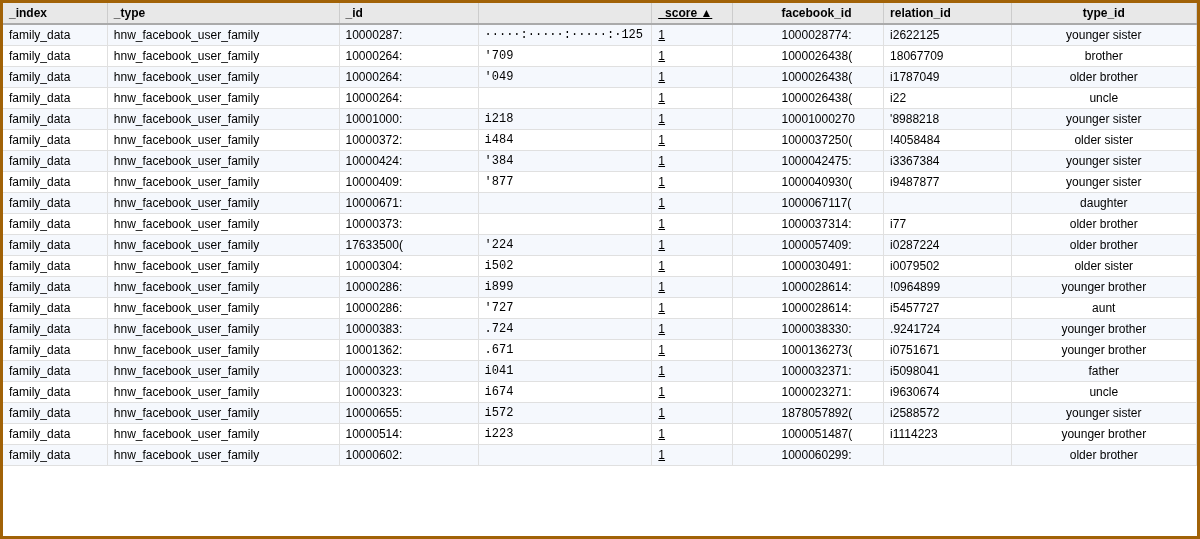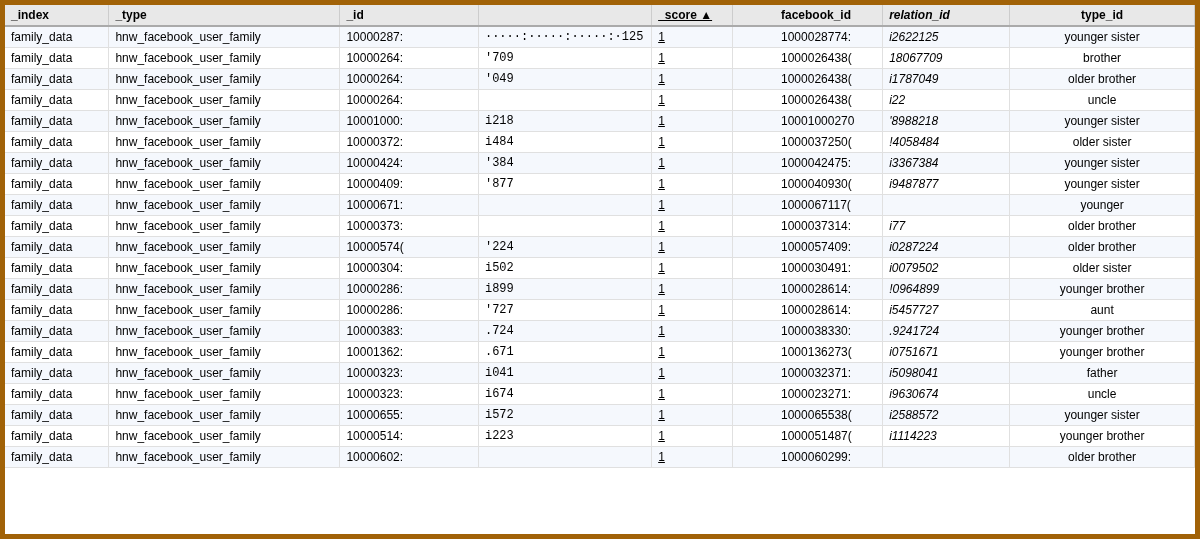--- a/index.html
+++ b/index.html
@@ -8,21 +8,21 @@
       font-size: 12px;
       background: #fff;
       overflow: hidden;
       width: 1200px;
       height: 539px;
     }
     .table-container {
       width: 1200px;
       height: 539px;
       overflow: auto;
-      border: 5px solid #a16207;
+      border: 3px solid #a16207;
     }
     table {
       border-collapse: collapse;
       width: 100%;
       table-layout: fixed;
     }
     thead tr {
       background: #e8e8e8;
       border-bottom: 2px solid #aaa;
     }
@@ -54,21 +54,21 @@
       overflow: hidden;
       color: #000;
       font-size: 12px;
     }
     .col-index { width: 90px; }
     .col-type { width: 200px; }
     .col-id { width: 120px; }
     .col-gap { width: 150px; font-family: Liberation Mono, monospace; }
     .col-score { width: 70px; text-decoration: underline; }
     .col-fbid { width: 130px; padding-left: 48px; }
-    .col-relid { width: 110px; font-style: italic; }
+    .col-relid { width: 110px; }
     .col-typeid { width: 160px; text-align: center; }
   </style>
 </head>
 <body>
 
 <div class="table-container">
   <table>
     <thead>
       <tr>
         <th class="col-index">_index</th>
@@ -163,36 +163,36 @@
           <td class="col-typeid">younger sister</td>
         </tr>
         <tr>
           <td class="col-index">family_data</td>
           <td class="col-type">hnw_facebook_user_family</td>
           <td class="col-id">10000671:</td>
           <td class="col-gap"></td>
           <td class="col-score">1</td>
           <td class="col-fbid">1000067117(</td>
           <td class="col-relid"></td>
-          <td class="col-typeid">younger</td>
+          <td class="col-typeid">daughter</td>
         </tr>
         <tr>
           <td class="col-index">family_data</td>
           <td class="col-type">hnw_facebook_user_family</td>
           <td class="col-id">10000373:</td>
           <td class="col-gap"></td>
           <td class="col-score">1</td>
           <td class="col-fbid">1000037314:</td>
           <td class="col-relid">i77</td>
           <td class="col-typeid">older brother</td>
         </tr>
         <tr>
           <td class="col-index">family_data</td>
           <td class="col-type">hnw_facebook_user_family</td>
-          <td class="col-id">10000574(</td>
+          <td class="col-id">17633500(</td>
           <td class="col-gap">'224</td>
           <td class="col-score">1</td>
           <td class="col-fbid">1000057409:</td>
           <td class="col-relid">i0287224</td>
           <td class="col-typeid">older brother</td>
         </tr>
         <tr>
           <td class="col-index">family_data</td>
           <td class="col-type">hnw_facebook_user_family</td>
           <td class="col-id">10000304:</td>
@@ -261,21 +261,21 @@
           <td class="col-fbid">1000023271:</td>
           <td class="col-relid">i9630674</td>
           <td class="col-typeid">uncle</td>
         </tr>
         <tr>
           <td class="col-index">family_data</td>
           <td class="col-type">hnw_facebook_user_family</td>
           <td class="col-id">10000655:</td>
           <td class="col-gap">i572</td>
           <td class="col-score">1</td>
-          <td class="col-fbid">1000065538(</td>
+          <td class="col-fbid">1878057892(</td>
           <td class="col-relid">i2588572</td>
           <td class="col-typeid">younger sister</td>
         </tr>
         <tr>
           <td class="col-index">family_data</td>
           <td class="col-type">hnw_facebook_user_family</td>
           <td class="col-id">10000514:</td>
           <td class="col-gap">i223</td>
           <td class="col-score">1</td>
           <td class="col-fbid">1000051487(</td>

